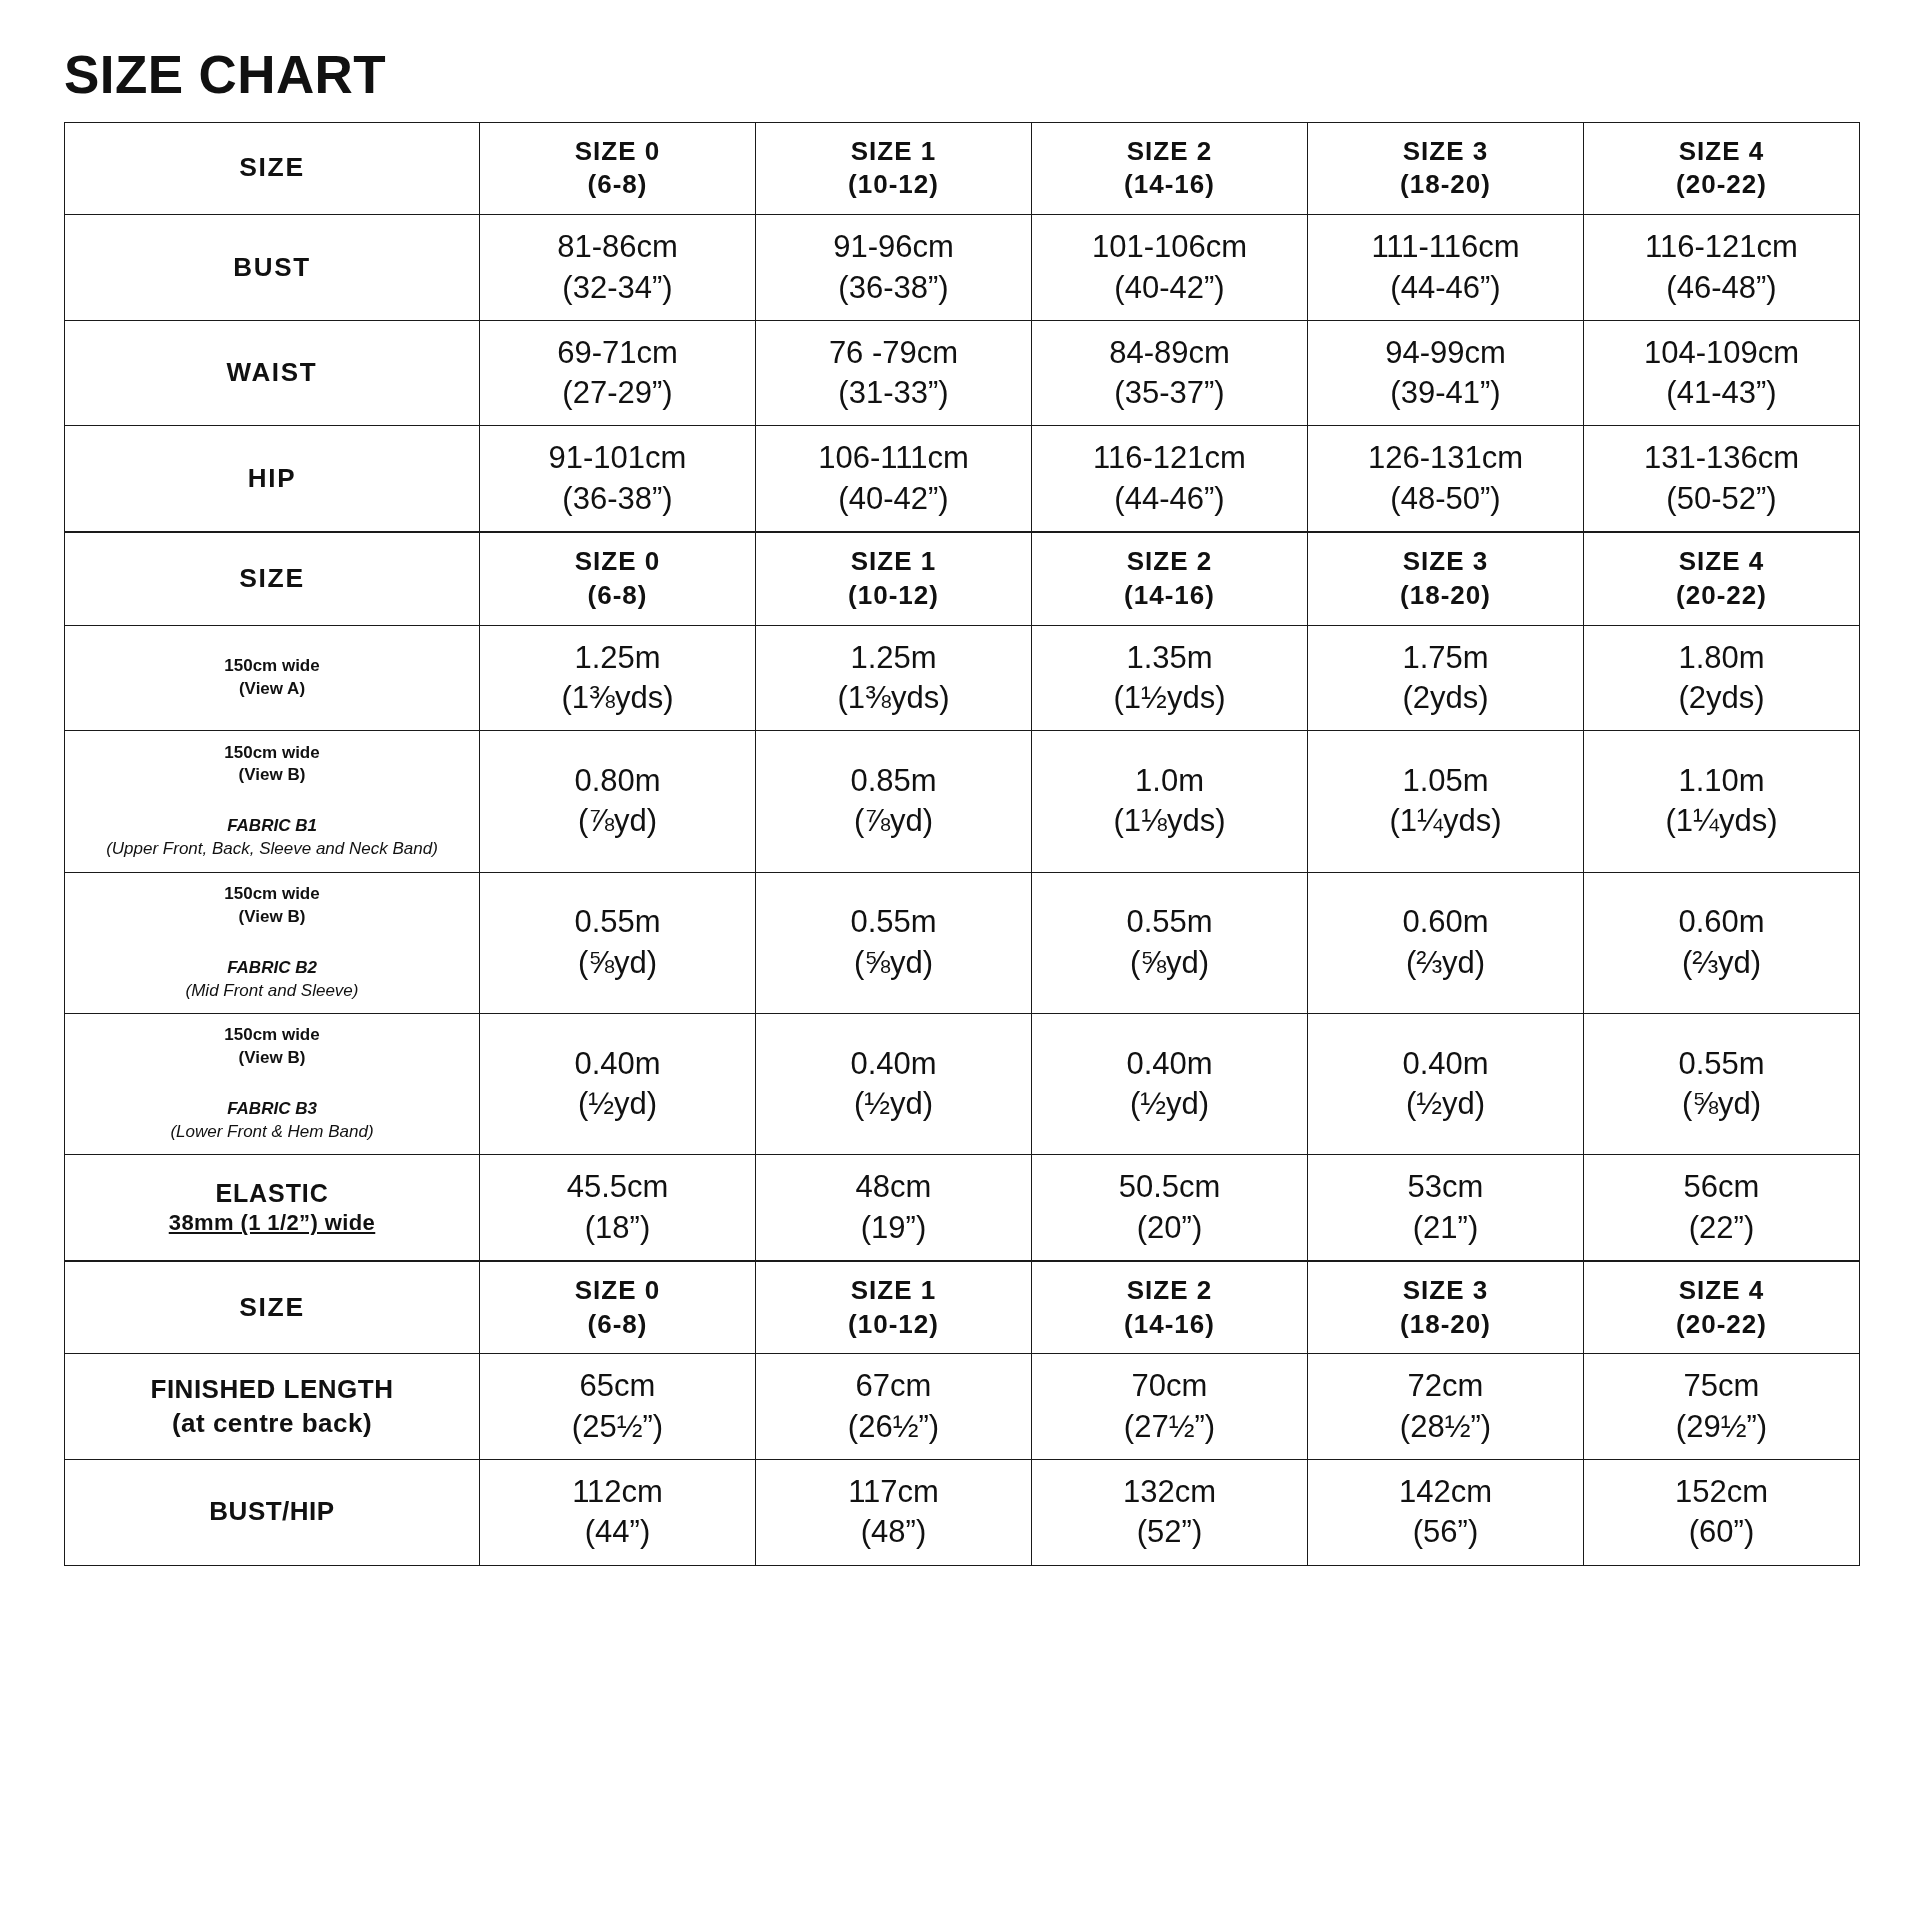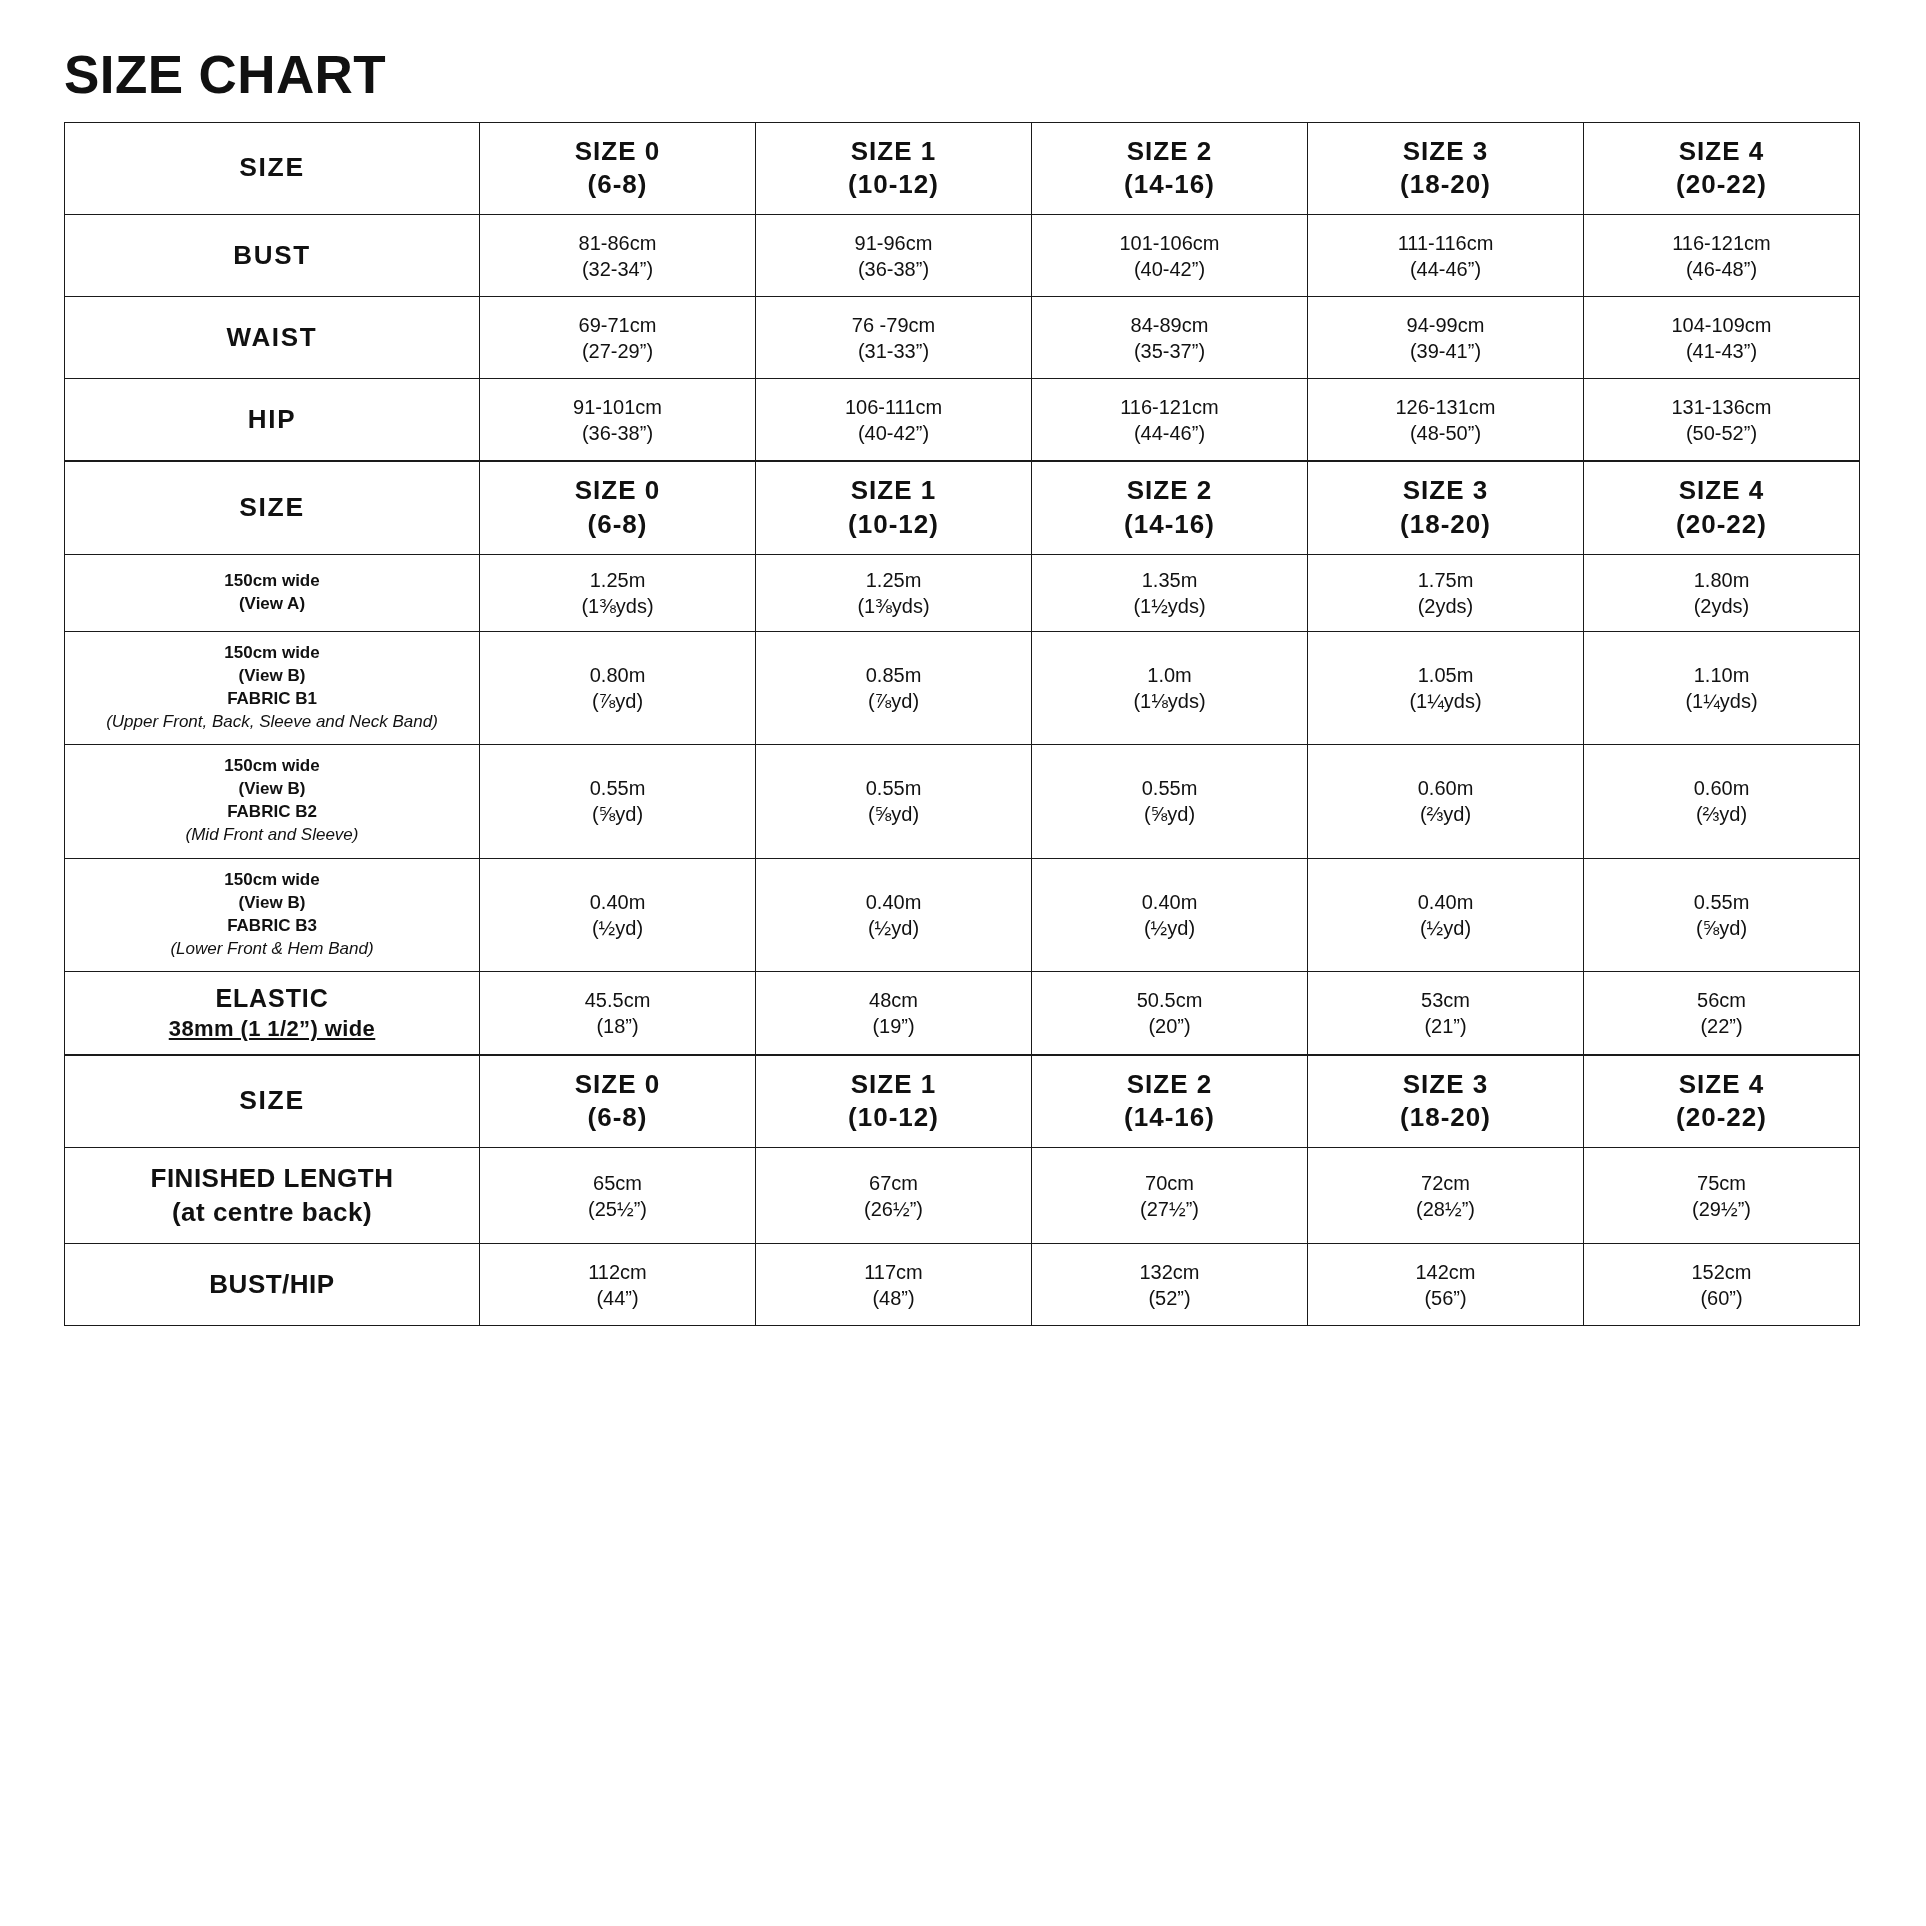--- a/index.html
+++ b/index.html
@@ -58,34 +58,36 @@
     font-size: 26px;
     letter-spacing: 1px;
     line-height: 1.3;
   }
   .rowlabel {
     font-weight: bold;
     font-size: 26px;
     letter-spacing: 1.7px;
   }
   .val {
-    font-size: 20px;
+    font-size: 31px;
     line-height: 1.3;
   }
   .val .sub { display: block; }
 
   
   .mlabel {
     font-size: 17px;
     font-weight: bold;
     line-height: 1.35;
     padding: 10.3px 8.6px;
   }
   .mlabel .fab {
-    font-weight: bold;
+    font-style: italic;
+    font-weight: bold;
+    margin-top: 28px;
   }
   .mlabel .paren {
     font-style: italic;
     font-weight: normal;
   }
   .mlabel.plain {
     font-size: 25px;
     letter-spacing: 0.9px;
     line-height: 1.3;
   }

